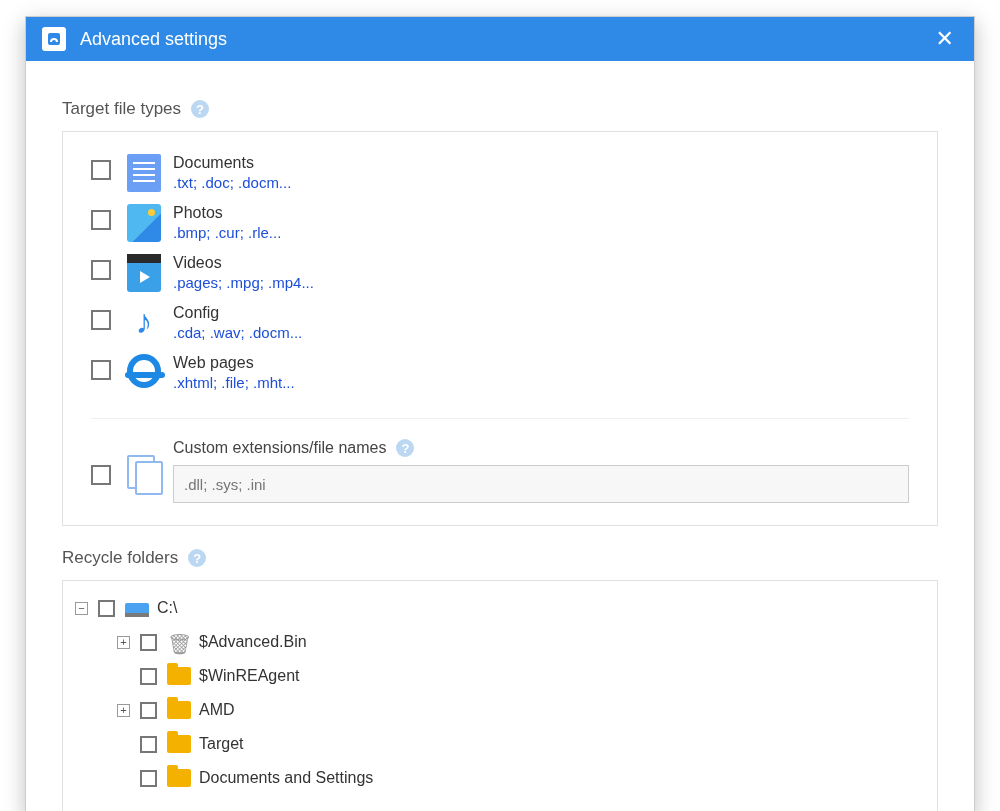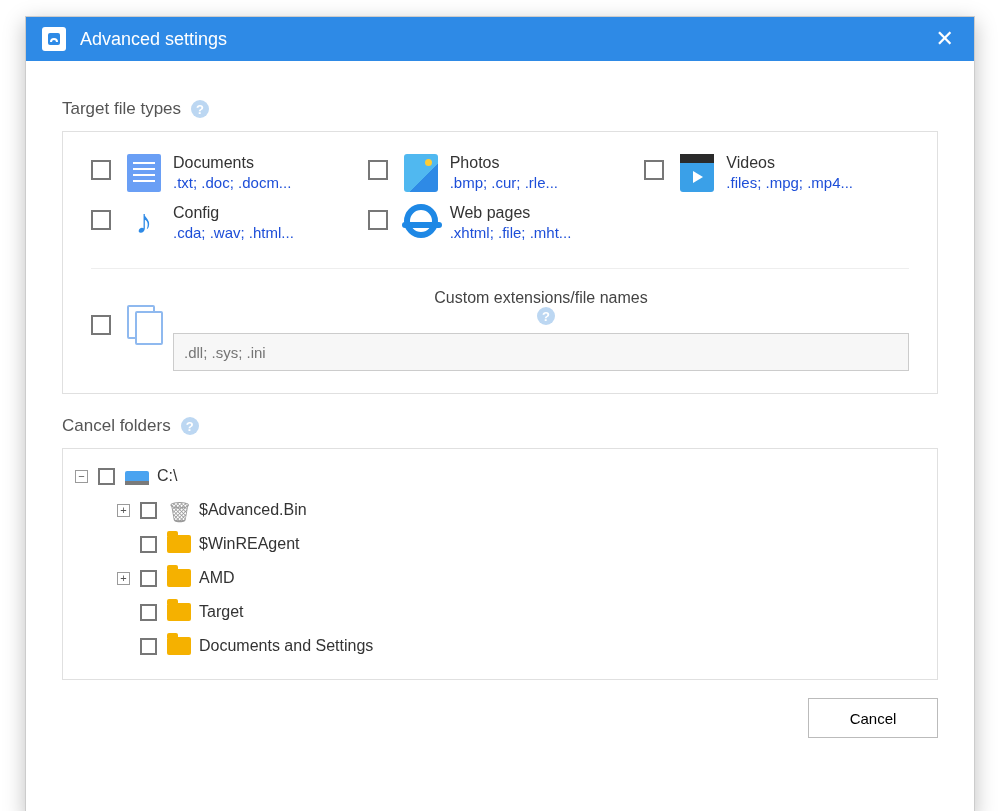--- a/index.html
+++ b/index.html
@@ -61,21 +61,21 @@
     font-size: 13px; font-weight: bold;
     display: inline-flex; align-items: center; justify-content: center;
     margin-left: 10px;
   }
   .panel {
     border: 1px solid #e0e0e0;
     padding: 22px 28px 22px 28px;
   }
   .grid {
     display: grid;
-    grid-template-columns: 1fr 1fr 1fr;
+    grid-template-columns: 1fr;
     row-gap: 28px;
     column-gap: 10px;
     gap: 12px;
   }
   .ft-item {
     display: flex;
     align-items: flex-start;
   }
   .cb {
     width: 20px; height: 20px;
@@ -95,21 +95,20 @@
   .ft-text .exts  { color: #1d4ed8; font-size: 15px; margin-top: 2px; }
   .divider { height: 1px; background: #eee; margin: 26px 0 20px 0; }
   .custom-row {
     display: flex; align-items: flex-start;
   }
   .custom-body { flex: 1; }
   .custom-body .lbl {
     color: #444; font-size: 16px;
     display: flex; align-items: center;
     margin-bottom: 8px;
-    flex-direction: column;
   }
   .custom-input {
     width: 100%;
     height: 38px;
     border: 1px solid #ccc;
     background: #f7f7f7;
     padding: 8px 10px;
     font-size: 15px;
     color: #999;
   }
@@ -228,30 +227,30 @@
             <div class="title">Photos</div>
             <div class="exts">.bmp; .cur; .rle...</div>
           </div>
         </div>
 
         <div class="ft-item">
           <div class="cb"></div>
           <div class="ft-icon ic-video"></div>
           <div class="ft-text">
             <div class="title">Videos</div>
-            <div class="exts">.files; .mpg; .mp4...</div>
+            <div class="exts">.pages; .mpg; .mp4...</div>
           </div>
         </div>
 
         <div class="ft-item">
           <div class="cb"></div>
           <div class="ft-icon ic-audio">♪</div>
           <div class="ft-text">
             <div class="title">Config</div>
-            <div class="exts">.cda; .wav; .html...</div>
+            <div class="exts">.cda; .wav; .docm...</div>
           </div>
         </div>
 
         <div class="ft-item">
           <div class="cb"></div>
           <div class="ft-icon">
               <div class="ic-ie"></div>
             </div>
           <div class="ft-text">
             <div class="title">Web pages</div>
@@ -271,21 +270,21 @@
           <div class="lbl">
             <span>Custom extensions/file names</span>
             <span class="help-icon">?</span>
           </div>
           <input class="custom-input" type="text" disabled="" placeholder=".dll; .sys; .ini" style="">
         </div>
       </div>
     </div>
 
     <div class="section-hdr" style="margin-top:22px">
-      <span>Cancel folders</span>
+      <span>Recycle folders</span>
       <span class="help-icon">?</span>
     </div>
 
     <div class="folders-panel">
       <div class="tree-row">
         <span class="expander">−</span>
         <span class="tree-cb"></span>
         <span class="tree-icon ic-drive"></span>
         <span>C:\</span>
       </div>

